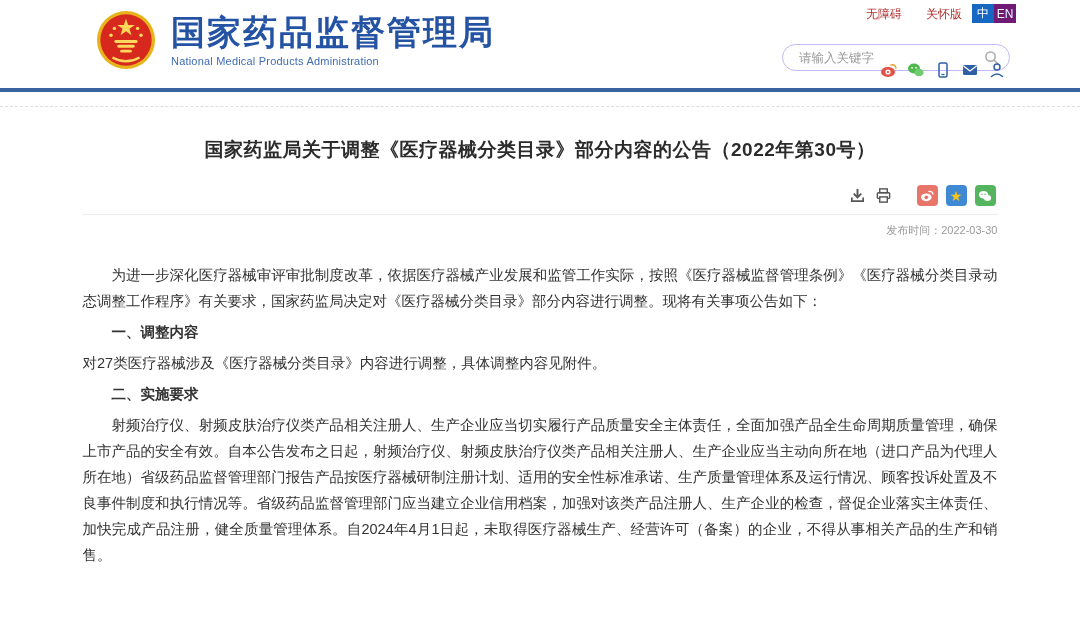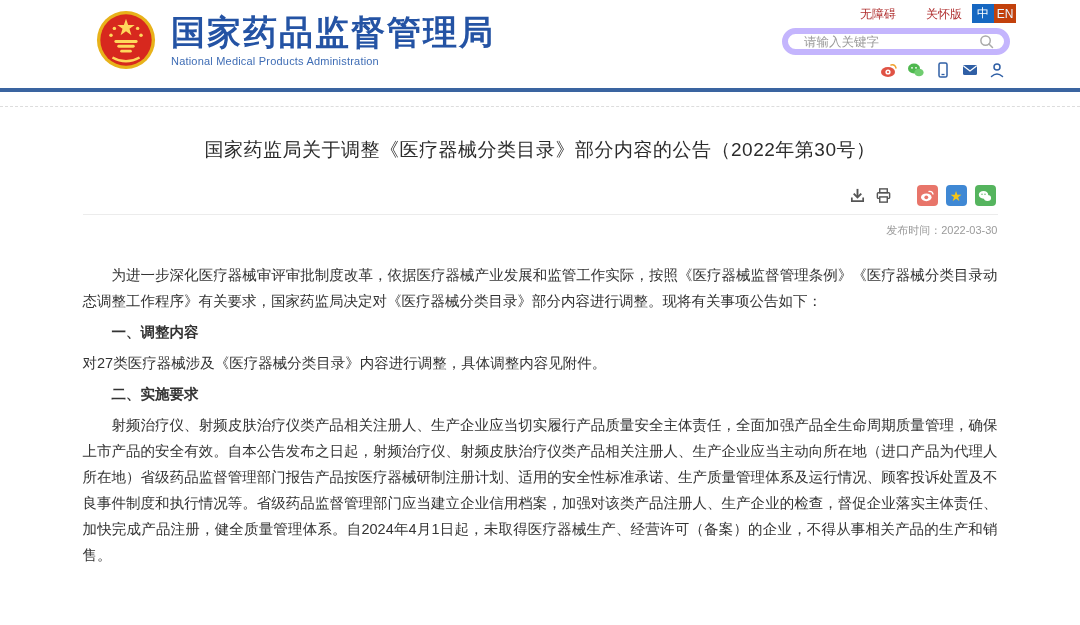--- a/index.html
+++ b/index.html
@@ -8,39 +8,39 @@
     font-family:"Liberation Sans","DejaVu Sans",sans-serif;
     -webkit-font-smoothing:antialiased;
   }
   
   .header{position:relative;height:88px;background:#fff;}
   .logo-group{position:absolute;left:95px;top:9px;display:flex;align-items:center;}
   .emblem{width:62px;height:62px;flex:0 0 auto;}
   .site-names{margin-left:14px;}
   .site-cn{font-size:34px;font-weight:bold;color:#2453a4;letter-spacing:2px;line-height:1.15;}
   .site-en{font-size:11px;color:#3f6db5;margin-top:3px;letter-spacing:.2px;}
-  .top-links{position:absolute;top:6px;right:118px;font-size:12px;color:#b03030;display:flex;gap:30px;}
+  .top-links{position:absolute;top:6px;right:118px;font-size:12px;color:#b03030;display:flex;gap:24px;}
   .top-links span{cursor:pointer;}
   .lang-toggle{position:absolute;top:4px;right:64px;display:flex;}
   .lang-btn{width:22px;height:19px;font-size:12px;display:flex;align-items:center;justify-content:center;cursor:pointer;}
   .lang-zh{background:#1667c1;color:#fff;}
-  .lang-en{background:#c2410c;color:#e8f5ff;}
-  .searchbox{position:absolute;top:28px;right:70px;width:228px;height:27px;border:6px solid #c4b5fd;
+  .lang-en{background:#701a75;color:#e8f5ff;}
+  .searchbox{position:absolute;top:44px;right:70px;width:228px;height:27px;border:1px solid #c4b5fd;
     border-radius:15px;background:#fff;display:flex;align-items:center;padding:0 10px 0 14px;box-sizing:border-box;}
   .searchbox input{border:none;outline:none;flex:1;font-size:12.5px;color:#555;background:transparent;font-family:inherit;}
   .searchbox input::placeholder{color:#9a9a9a;}
   .search-glass{width:15px;height:15px;flex:0 0 auto;cursor:pointer;}
   .social-row{position:absolute;top:61px;right:74px;display:flex;gap:9px;align-items:center;}
   .social-row .sicon{width:18px;height:18px;display:flex;align-items:center;justify-content:center;cursor:pointer;}
   
   .blue-rule{height:4px;background:#3a64a0;}
   .dash-rule{border-top:1px dashed #dddddd;margin-top:14px;}
   
   .content{width:915px;margin:0 auto;position:relative;}
-  .article-title{margin-top:30px;text-align:center;font-size:19px;font-weight:normal;color:#2b2b2b;letter-spacing:.5px;}
+  .article-title{margin-top:30px;text-align:center;font-size:19px;font-weight:bold;color:#2b2b2b;letter-spacing:.5px;}
   .toolbar{display:flex;justify-content:flex-end;align-items:center;gap:8px;margin-top:22px;padding-right:2px;}
   .tool-icon{width:18px;height:18px;color:#555;cursor:pointer;display:flex;align-items:center;justify-content:center;}
   .tool-gap{width:8px;}
   .share-sq{width:21px;height:21px;border-radius:4px;display:flex;align-items:center;justify-content:center;cursor:pointer;}
   .share-weibo{background:#e8756a;}
   .share-qzone{background:#3f88d4;color:#f5c518;font-size:14px;line-height:1;}
   .share-wechat{background:#55b45e;}
   .title-rule{border:none;border-top:1px solid #ececec;margin:8px 0 0 0;}
   .pubdate{text-align:right;font-size:11px;color:#9a9a9a;margin-top:8px;}
   .body-text{margin-top:24px;font-size:14.5px;color:#333;line-height:26px;text-align:justify;}

